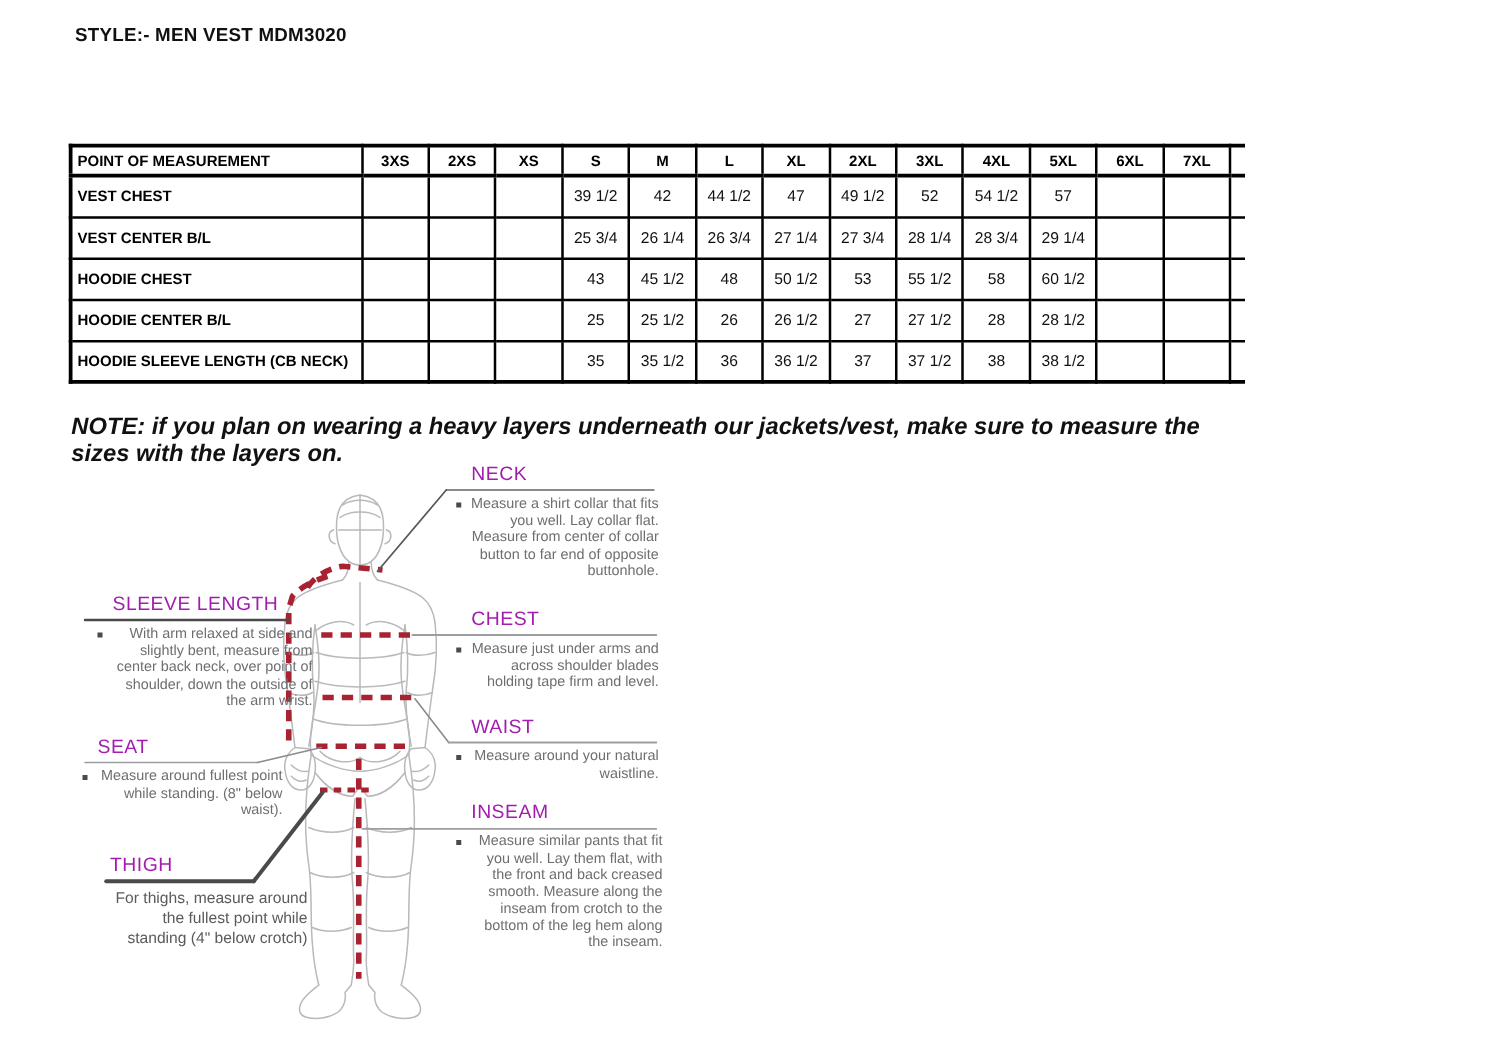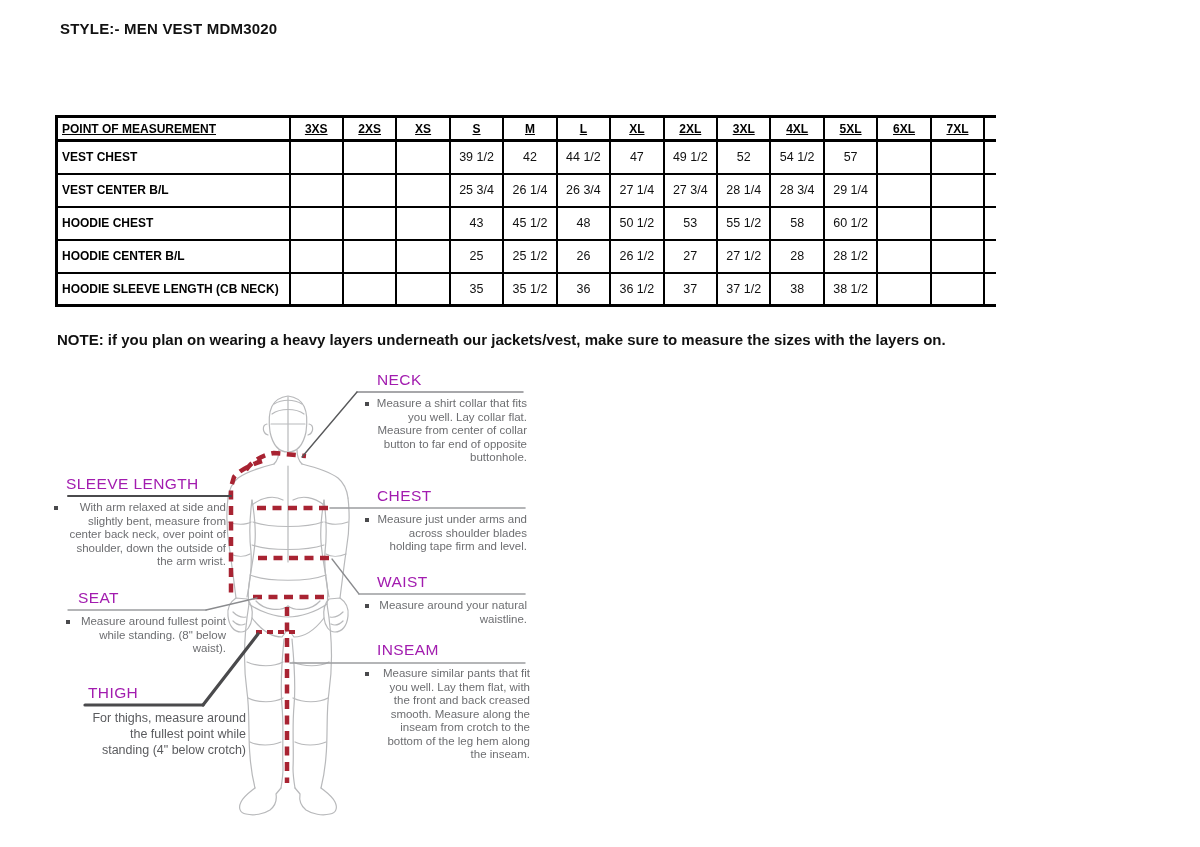--- a/index.html
+++ b/index.html
@@ -3,27 +3,27 @@
 <meta charset="utf-8">
 <style>
   html,body{margin:0;padding:0;background:#ffffff;}
   .page{position:relative;width:996px;height:847px;background:#ffffff;overflow:hidden;
         font-family:"Liberation Sans",sans-serif;}
   .title{position:absolute;left:60px;top:20px;font-size:15px;font-weight:bold;color:#111;
          letter-spacing:.2px;}
   table.size-table{position:absolute;left:55px;top:115px;width:1091px;border-collapse:collapse;
          table-layout:fixed;border:3px solid #000;}
   .size-table th,.size-table td{border:2px solid #000;overflow:hidden;white-space:nowrap;}
-  .size-table thead tr{height:24px;text-decoration:underline;}
+  .size-table thead tr{height:24px;}
   .size-table thead th{font-size:12px;font-weight:bold;color:#000;border-bottom:3px solid #000;}
   .size-table thead th:first-child{text-align:left;padding-left:4px;}
   .size-table tbody tr{height:33px;}
   .size-table tbody th{font-size:12px;font-weight:bold;color:#000;text-align:left;padding-left:4px;}
   .size-table td{font-size:12.5px;font-weight:normal;color:#111;text-align:center;}
-  .note{position:absolute;left:57px;top:331px;font-size:15px;font-weight:bold;color:#111;}
+  .note{position:absolute;left:57px;top:331px;font-size:19px;font-weight:bold;color:#111;font-style:italic;}
   .fig-svg{position:absolute;left:0;top:360px;width:560px;height:487px;}
   .lbl{position:absolute;}
   .lbl .h{font-size:15.5px;font-weight:400;color:#a21caf;letter-spacing:.4px;height:20px;
           margin-left:12px;}
   .lbl .p{margin-top:6px;display:flex;align-items:flex-start;}
   .sq{flex:0 0 4px;width:4px;height:4px;background:#4a4a4c;margin-top:5px;margin-right:7px;}
   .ptxt{font-size:11.5px;line-height:13.5px;color:#6d6e71;text-align:right;}
   .thigh-block .h{margin-left:2px;}
   .thigh-block .ptxt{font-size:12.5px;line-height:16px;color:#5a5b5e;}
 </style>
@@ -289,21 +289,21 @@
   </div>
 
   <div class="lbl" style="left:365px;top:641px;width:165px">
     <div class="h">INSEAM</div>
     <div class="p">
         <span class="sq"></span>
       <span class="ptxt">Measure similar pants that fit you well. Lay them flat, with the front and back creased smooth. Measure along the inseam from crotch to the bottom of the leg hem along the inseam.</span>
       </div>
   </div>
 
-  <div class="lbl" style="left:54px;top:475px;width:172px">
+  <div class="lbl" style="left:78px;top:475px;width:172px">
     <div class="h">SLEEVE LENGTH</div>
     <div class="p">
         <span class="sq"></span>
       <span class="ptxt">With arm relaxed at side and slightly bent, measure from center back neck, over point of shoulder, down the outside of the arm wrist.</span>
       </div>
   </div>
 
   <div class="lbl" style="left:66px;top:589px;width:160px">
     <div class="h">SEAT</div>
     <div class="p">

